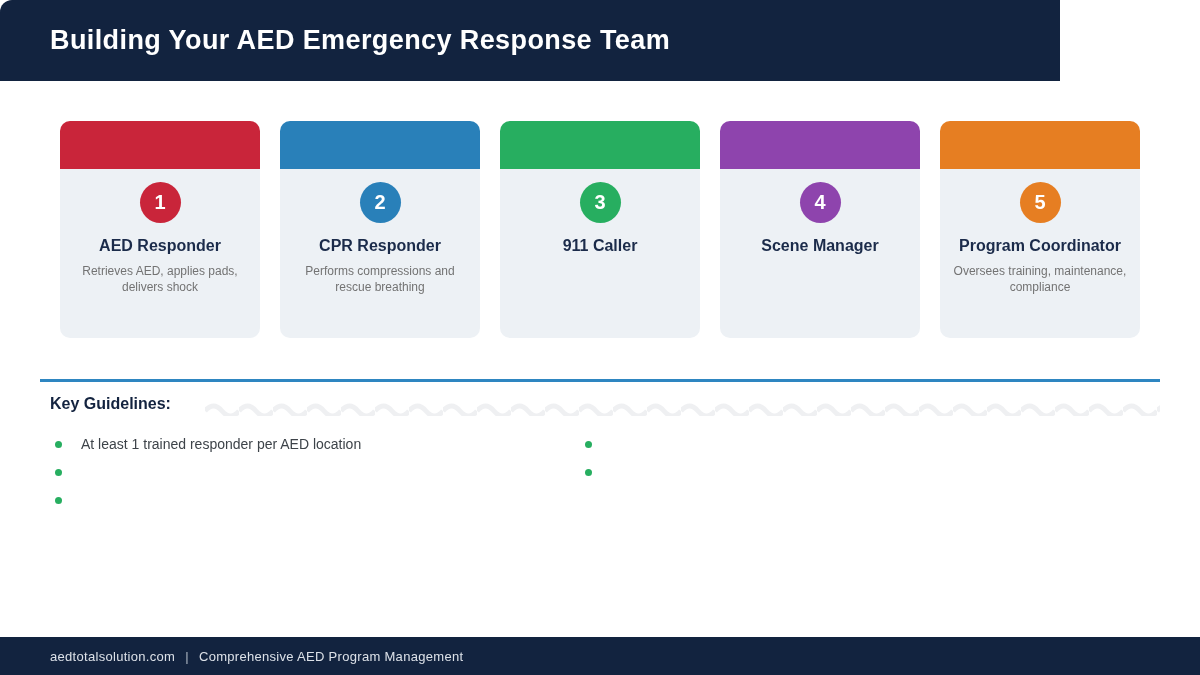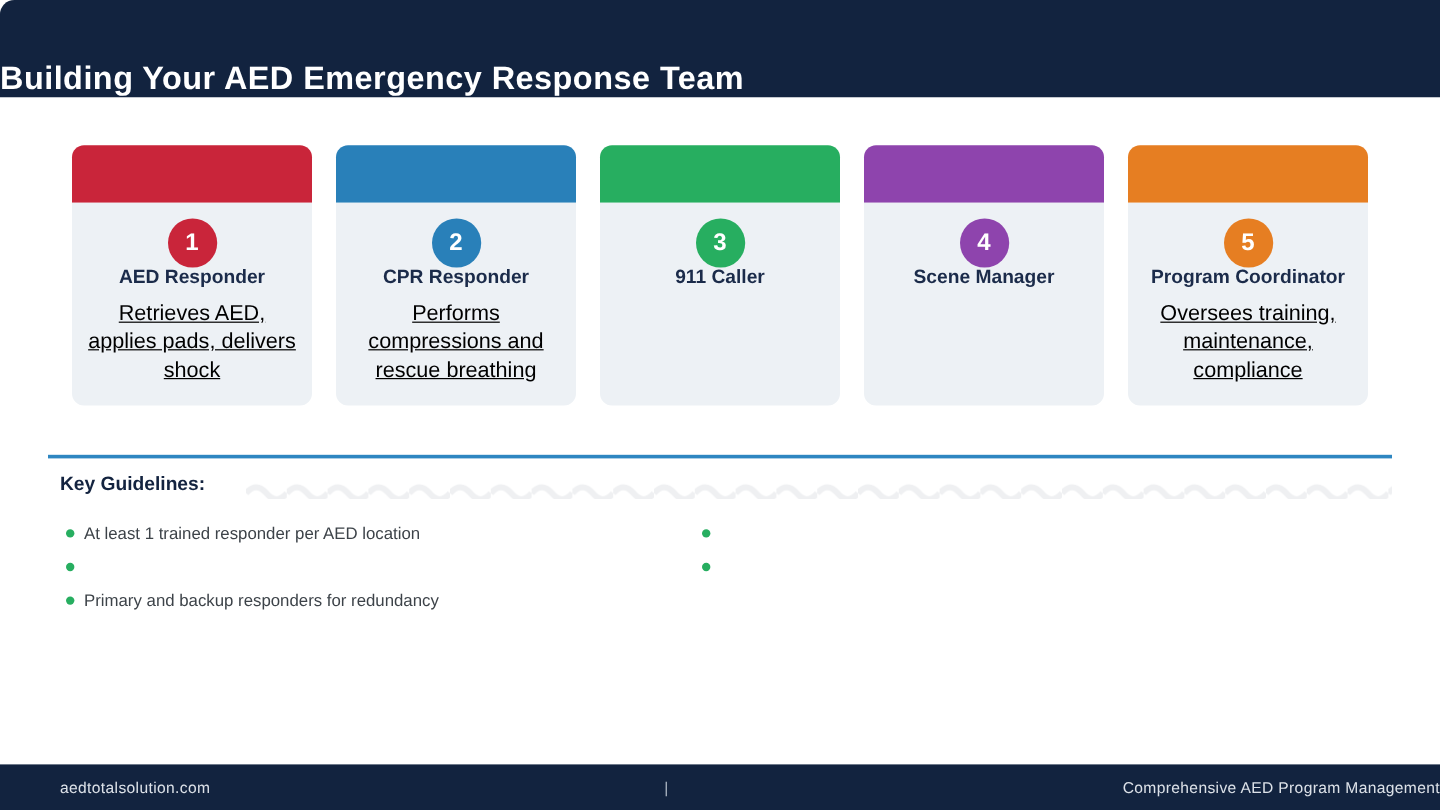--- a/index.html
+++ b/index.html
@@ -9,24 +9,25 @@
     height: 675px;
     background: #ffffff;
     overflow: hidden;
     font-family: "Liberation Sans", sans-serif;
   }
 
   
   .header {
     position: absolute;
     top: 0; left: 0;
-    width: 1200px; height: 81px;
+    width: 1060px; height: 81px;
     border-top-left-radius: 12px;
     display: flex;
-    align-items: flex-end;
+    align-items: center;
+    padding-left: 50px;
     box-sizing: border-box;
   }
   .header-title {
     color: #ffffff;
     font-size: 27px;
     font-weight: 700;
     letter-spacing: 0.4px;
     margin: 0;
   }
 
@@ -64,31 +65,31 @@
     border-radius: 50%;
     color: #ffffff;
     font-size: 20px;
     font-weight: 700;
     display: flex;
     align-items: center;
     justify-content: center;
     margin-top: 13px;
   }
   .card-title {
+    margin-top: 14px;
     font-size: 16px;
     font-weight: 700;
     color: #1B2B4A;
   }
   .card-desc {
     margin-top: 9px;
-    font-size: 18px;
+    font-size: 12px;
     line-height: 1.3;
-    color: #000000;
+    color: #737373;
     padding: 0 12px;
-    text-decoration: underline;
   }
 
   
   .divider {
     position: absolute;
     top: 379px; left: 40px;
     width: 1120px; height: 3px;
   }
   .guidelines-heading {
     position: absolute;
@@ -104,21 +105,21 @@
   .bullet-col {
     position: absolute;
     top: 430px;
   }
   .bullet-col.left { left: 55px; }
   .bullet-col.right { left: 585px; }
   .bullet-row {
     height: 28px;
     display: flex;
     align-items: center;
-    gap: 8px;
+    gap: 19px;
   }
   .bullet-dot {
     width: 7px; height: 7px;
     border-radius: 50%;
     flex: 0 0 auto;
   }
   .bullet-text {
     font-size: 14px;
     color: #3D4349;
   }
@@ -128,21 +129,20 @@
     position: absolute;
     top: 637px; left: 0;
     width: 1200px; height: 38px;
     display: flex;
     align-items: center;
     padding-left: 50px;
     box-sizing: border-box;
     color: #DCE1E8;
     font-size: 13px;
     letter-spacing: 0.3px;
-    justify-content: space-between;
   }
   .footer-sep { margin: 0 10px; color: #AEB7C4; }
 </style>
 </head>
 <body>
 
 <div class="page">
 
   <div class="header" style="background-color: rgb(18, 35, 63);">
     <h1 class="header-title">Building Your AED Emergency Response Team</h1>
@@ -211,21 +211,20 @@
   <div class="bullet-col left">
     <div class="bullet-row">
       <span class="bullet-dot" style="background-color: rgb(39, 174, 96);"></span>
       <span class="bullet-text">At least 1 trained responder per AED location</span>
     </div>
     <div class="bullet-row">
       <span class="bullet-dot" style="background-color: rgb(39, 174, 96);"></span>
     </div>
     <div class="bullet-row">
       <span class="bullet-dot" style="background-color: rgb(39, 174, 96);"></span>
-      <span class="bullet-text">Primary and backup responders for redundancy</span>
     </div>
   </div>
 
   <div class="bullet-col right">
     <div class="bullet-row">
       <span class="bullet-dot" style="background-color: rgb(39, 174, 96);"></span>
     </div>
     <div class="bullet-row">
       <span class="bullet-dot" style="background-color: rgb(39, 174, 96);"></span>
     </div>

